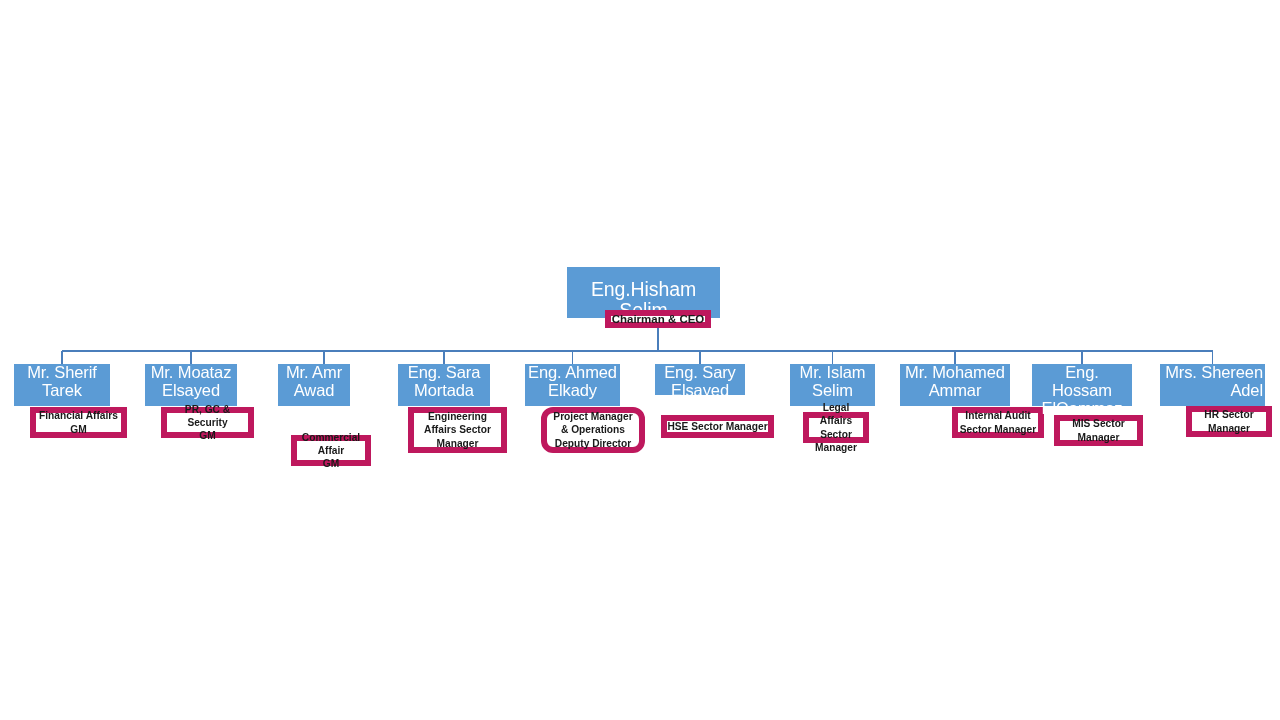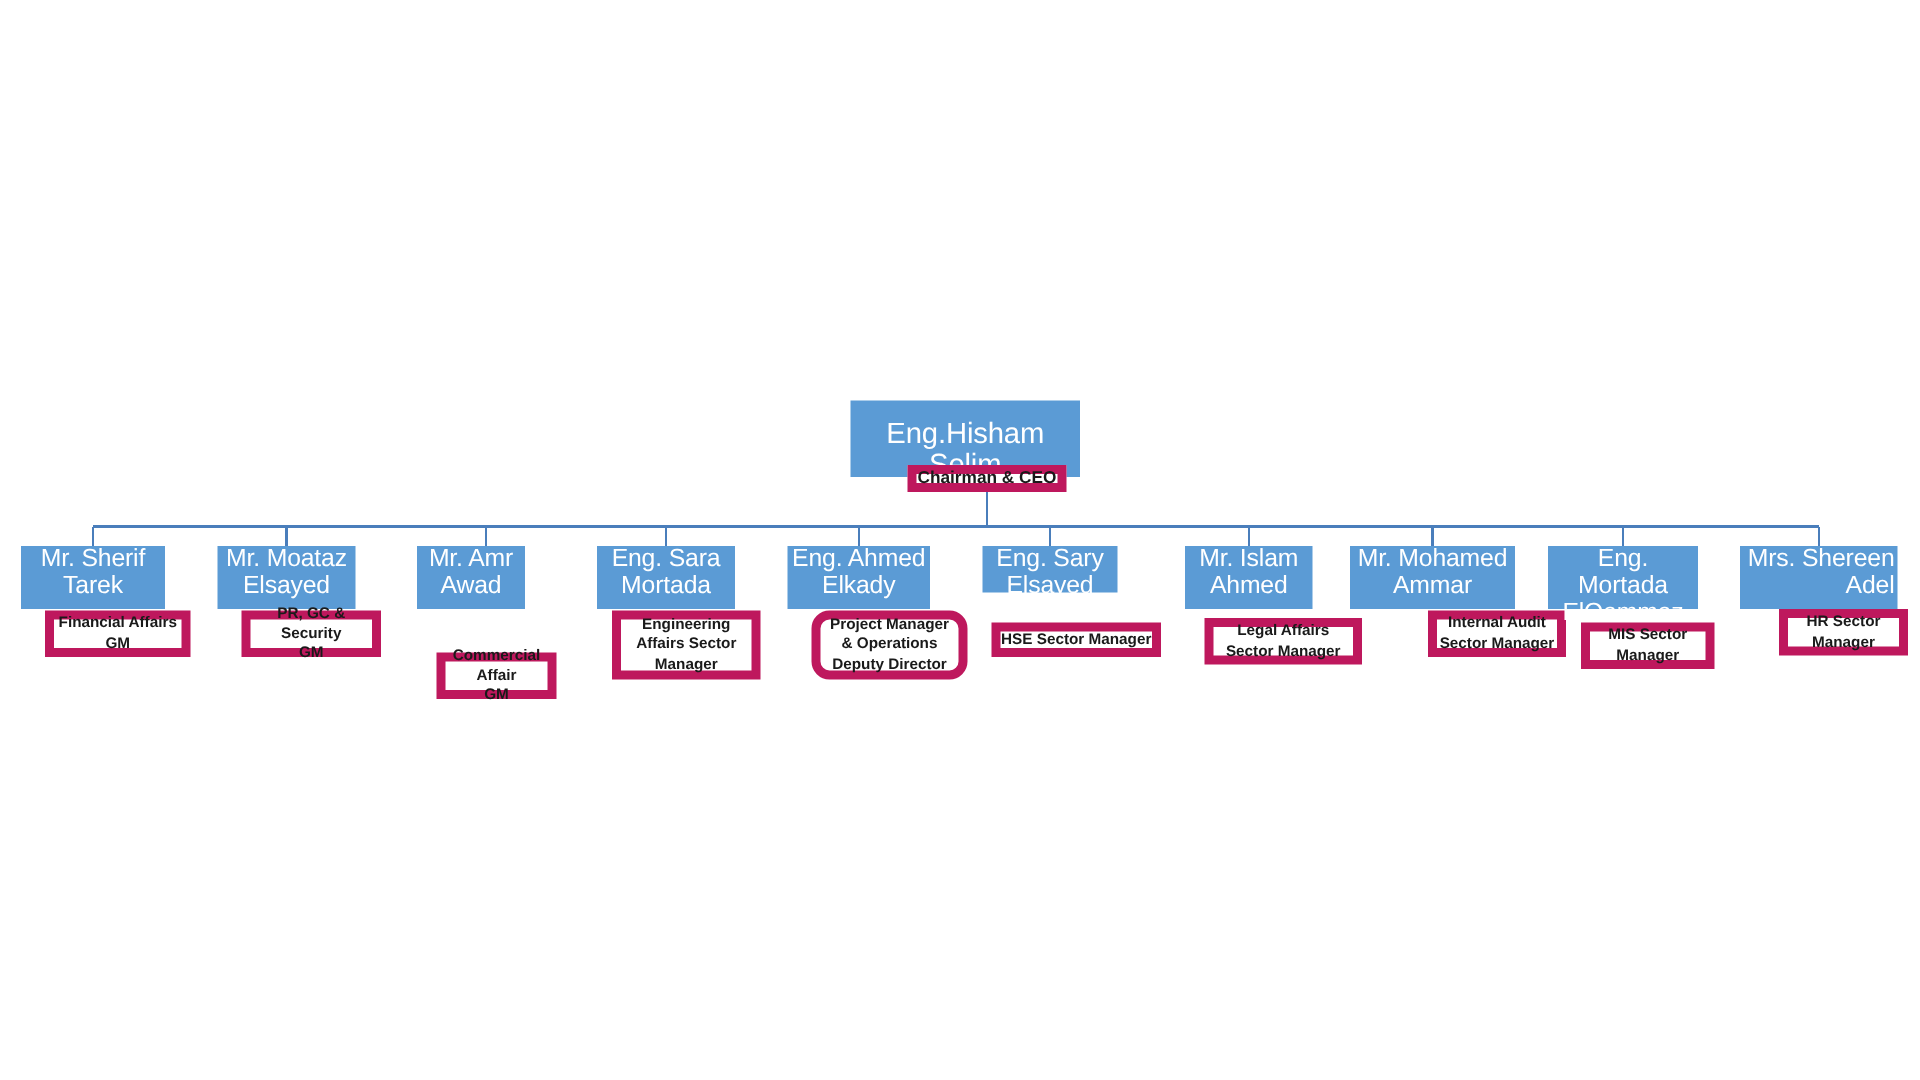--- a/index.html
+++ b/index.html
@@ -153,32 +153,32 @@
       <div class="title-box lvl2-title" style="left: 541px; top: 407px; width: 104px; height: 46px; border-radius: 12px;"><span>Project Manager
 &amp; Operations
 Deputy Director</span></div>
       <div class="name-box lvl2-name" style="left: 655px; top: 364px; width: 90px; height: 31px;">
         <span class="name-text" style="white-space: pre-line;">Eng. Sary
 Elsayed</span>
       </div>
       <div class="title-box lvl2-title" style="left: 661px; top: 415px; width: 113px; height: 23px;"><span>HSE Sector Manager</span></div>
       <div class="name-box lvl2-name" style="left: 790px; top: 364px; width: 85px; height: 42px;">
         <span class="name-text" style="white-space: pre-line;">Mr. Islam
-Ahmed</span>
+Selim</span>
       </div>
-      <div class="title-box lvl2-title" style="left: 803px; top: 412px; width: 105px; height: 31px;"><span>Legal Affairs
+      <div class="title-box lvl2-title" style="left: 803px; top: 412px; width: 66px; height: 31px;"><span>Legal Affairs
 Sector Manager</span></div>
       <div class="name-box lvl2-name" style="left: 900px; top: 364px; width: 110px; height: 42px;">
         <span class="name-text" style="white-space: pre-line;">Mr. Mohamed
 Ammar</span>
       </div>
       <div class="title-box lvl2-title" style="left: 952px; top: 407px; width: 92px; height: 31px;"><span>Internal Audit
 Sector Manager</span></div>
       <div class="name-box lvl2-name" style="left: 1032px; top: 364px; width: 100px; height: 42px;">
-        <span class="name-text" style="white-space: pre-line;">Eng. Mortada
+        <span class="name-text" style="white-space: pre-line;">Eng. Hossam
 ElQammaz</span>
       </div>
       <div class="title-box lvl2-title" style="left: 1054px; top: 415px; width: 89px; height: 31px;"><span>MIS Sector
 Manager</span></div>
       <div class="name-box lvl2-name" style="left: 1160px; top: 364px; width: 105px; height: 42px; text-align: right;">
         <span class="name-text" style="white-space: pre-line;">Mrs. Shereen
 Adel</span>
       </div>
       <div class="title-box lvl2-title" style="left: 1186px; top: 406px; width: 86px; height: 31px;"><span>HR Sector
 Manager</span></div>

